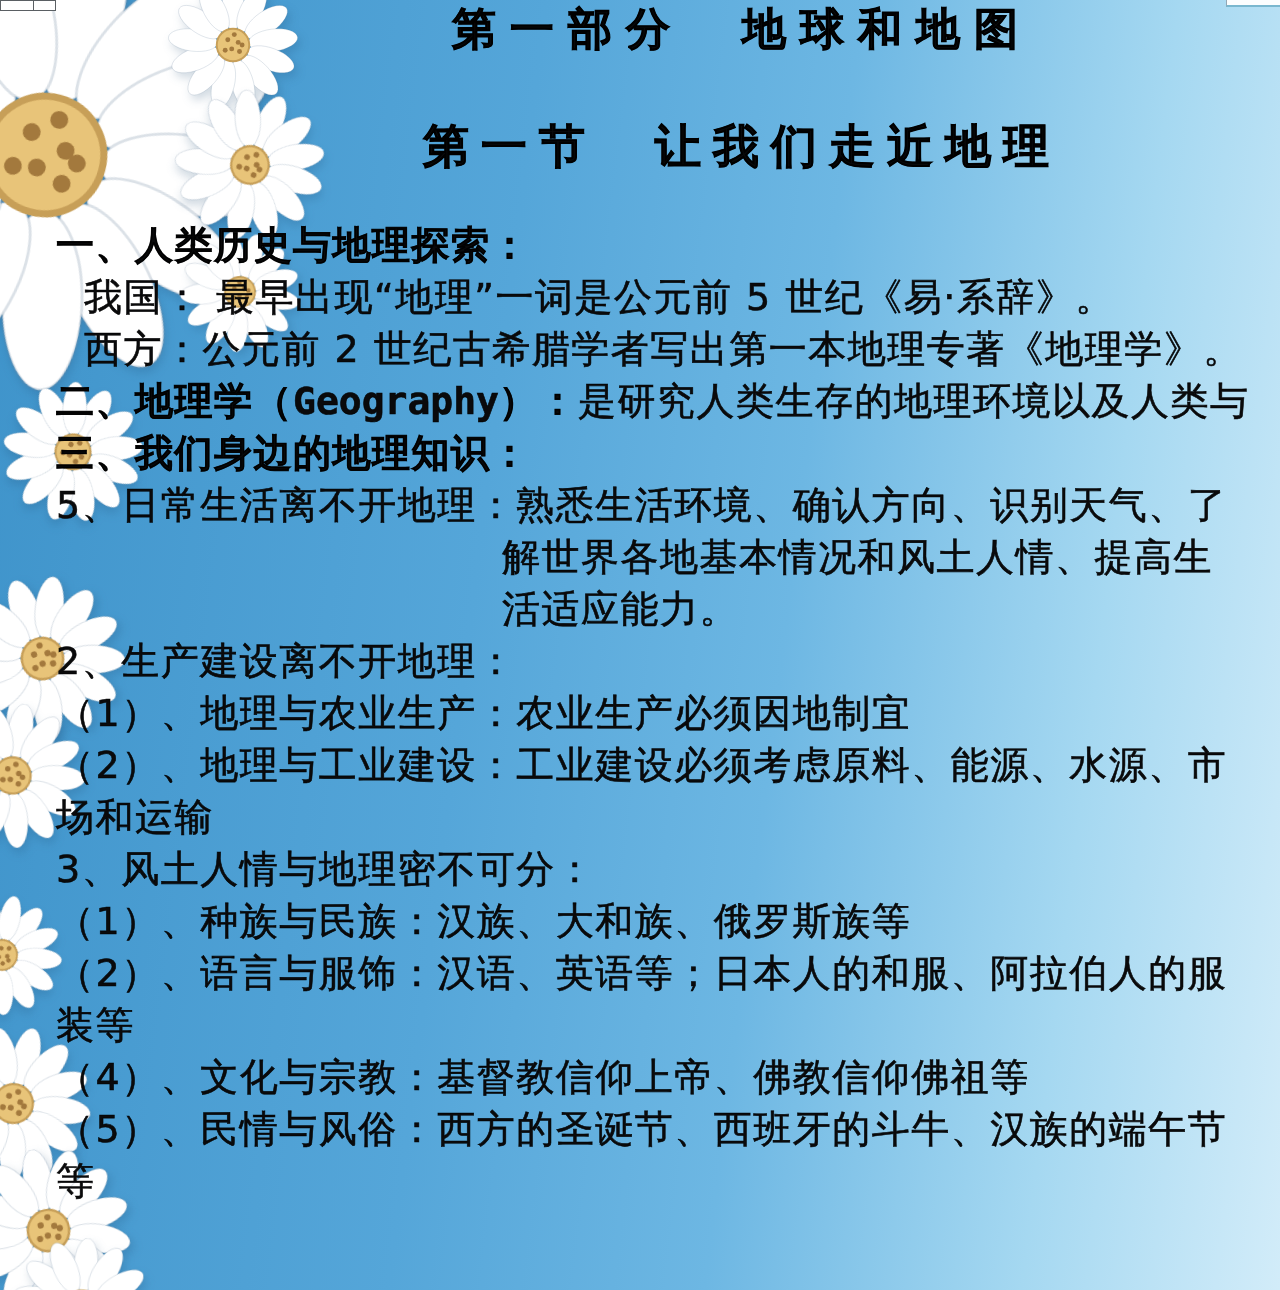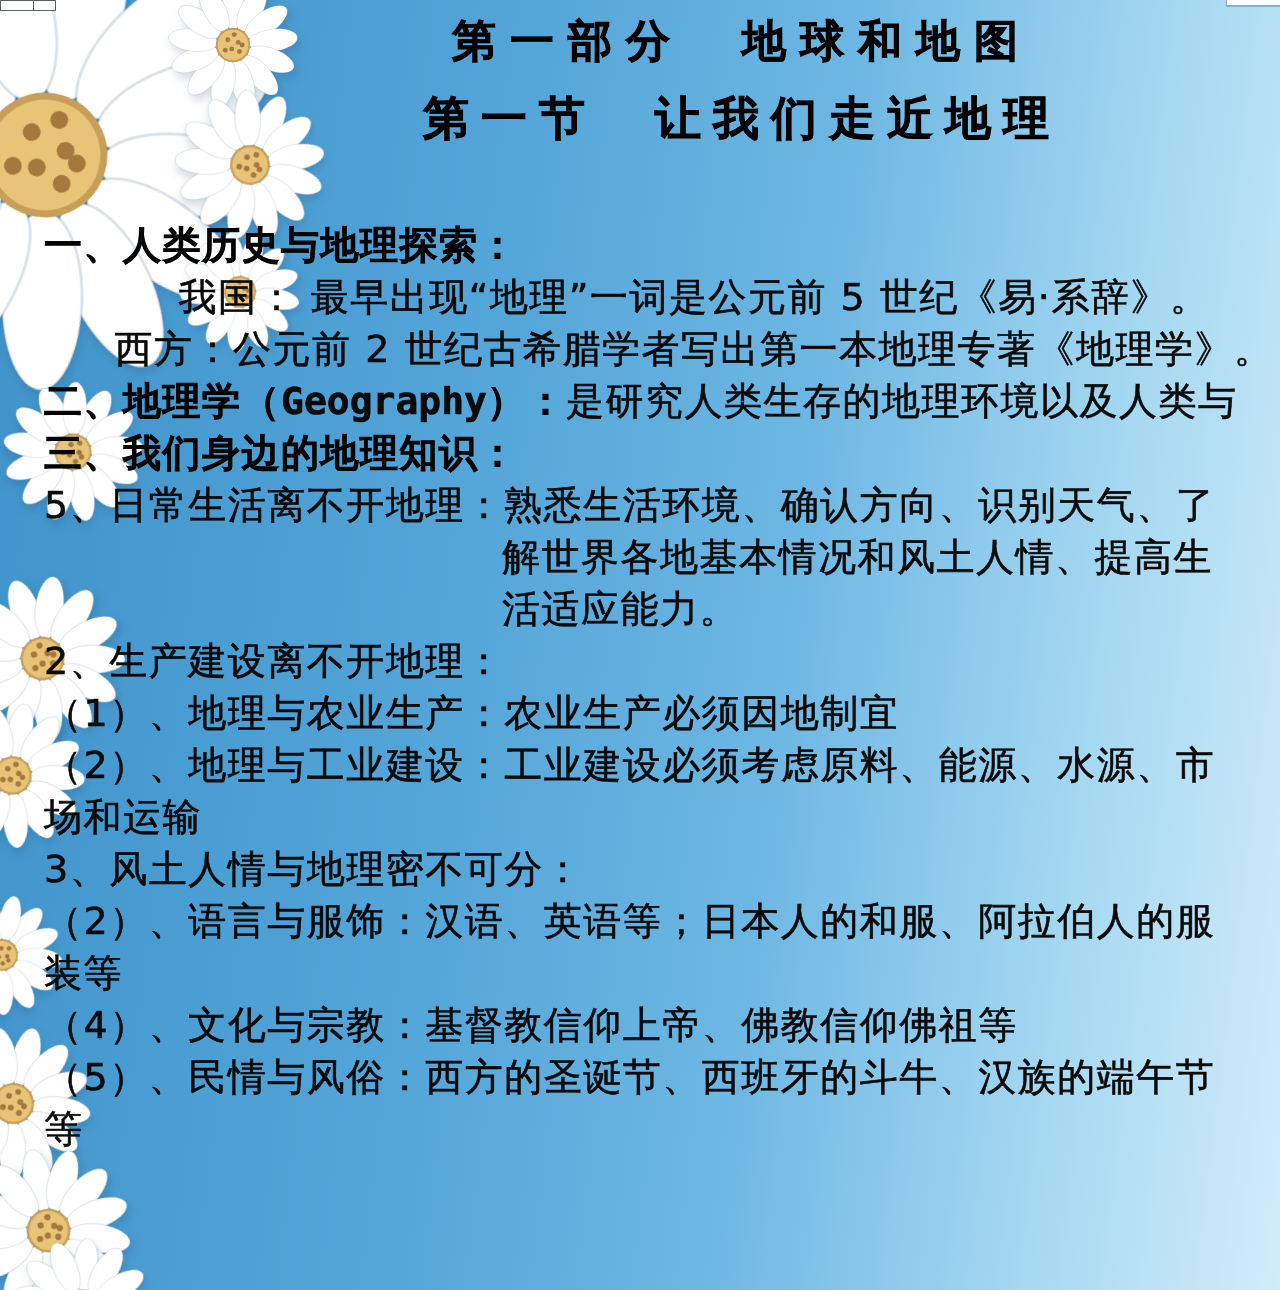--- a/index.html
+++ b/index.html
@@ -16,29 +16,29 @@
     position:absolute;z-index:1;
     filter:drop-shadow(3px 5px 5px rgba(25,70,110,0.20));
   }
   
   .titles{position:absolute;left:204px;top:0;width:1076px;z-index:2;text-align:center;}
   .title-line{
     position:absolute;left:0;width:100%;
     font-weight:700;white-space:nowrap;
     -webkit-text-stroke:0.8px #000;
   }
-  .t1{top:12px;font-size:44px;letter-spacing:14px;}
-  .t2{top:88px;font-size:46px;letter-spacing:12px;}
+  .t1{top:0;font-size:44px;letter-spacing:14px;}
+  .t2{top:116px;font-size:46px;letter-spacing:12px;}
   .lines{position:absolute;left:0;top:219px;width:1280px;z-index:2;}
   .line{
     line-height:52px;font-size:38px;letter-spacing:1.5px;
-    padding-left:44px;white-space:nowrap;
+    padding-left:56px;white-space:nowrap;
     -webkit-text-stroke:0.6px rgba(0,0,0,0.92);
   }
-  .line.i1{padding-left:108px;text-align:center;}
+  .line.i1{padding-left:84px;}
   .line.i2{padding-left:502px;}
   .line .b,.line.hd{font-weight:700;}
   .line .m{font-family:"DejaVu Sans Mono",monospace;font-weight:700;letter-spacing:0;}
   
   .art-tl{position:absolute;left:0;top:0;width:56px;height:11px;background:#fff;border:1px solid #5a5f63;box-sizing:border-box;z-index:3;}
   .art-tl::after{content:"";position:absolute;left:32px;top:0;bottom:0;width:1px;background:#5a5f63;}
   .art-tr{position:absolute;left:1226px;top:0;width:54px;height:7px;background:#fbfdfe;border-left:1px solid #93a7b4;border-bottom:2px solid #79b7cf;box-sizing:border-box;z-index:3;}
 </style>
 </head>
 <body>
@@ -121,20 +121,21 @@
       <div class="line i0"><span class="b">二、地理学（</span><span class="b m">Geography</span><span class="b">）：</span><span>是研究人类生存的地理环境以及人类与</span></div>
       <div class="line i0 hd"><span>三、我们身边的地理知识：</span></div>
       <div class="line i0"><span>5、日常生活离不开地理：熟悉生活环境、确认方向、识别天气、了</span></div>
       <div class="line i2"><span>解世界各地基本情况和风土人情、提高生</span></div>
       <div class="line i2"><span>活适应能力。</span></div>
       <div class="line i0"><span>2、生产建设离不开地理：</span></div>
       <div class="line i0"><span>（1）、地理与农业生产：农业生产必须因地制宜</span></div>
       <div class="line i0"><span>（2）、地理与工业建设：工业建设必须考虑原料、能源、水源、市</span></div>
       <div class="line i0"><span>场和运输</span></div>
       <div class="line i0"><span>3、风土人情与地理密不可分：</span></div>
+      <div class="line i0"><span>（1）、种族与民族：汉族、大和族、俄罗斯族等</span></div>
       <div class="line i0"><span>（2）、语言与服饰：汉语、英语等；日本人的和服、阿拉伯人的服</span></div>
       <div class="line i0"><span>装等</span></div>
       <div class="line i0"><span>（4）、文化与宗教：基督教信仰上帝、佛教信仰佛祖等</span></div>
       <div class="line i0"><span>（5）、民情与风俗：西方的圣诞节、西班牙的斗牛、汉族的端午节</span></div>
       <div class="line i0"><span>等</span></div>
     </div>
 
   <div class="art-tl"></div>
   <div class="art-tr"></div>
 

